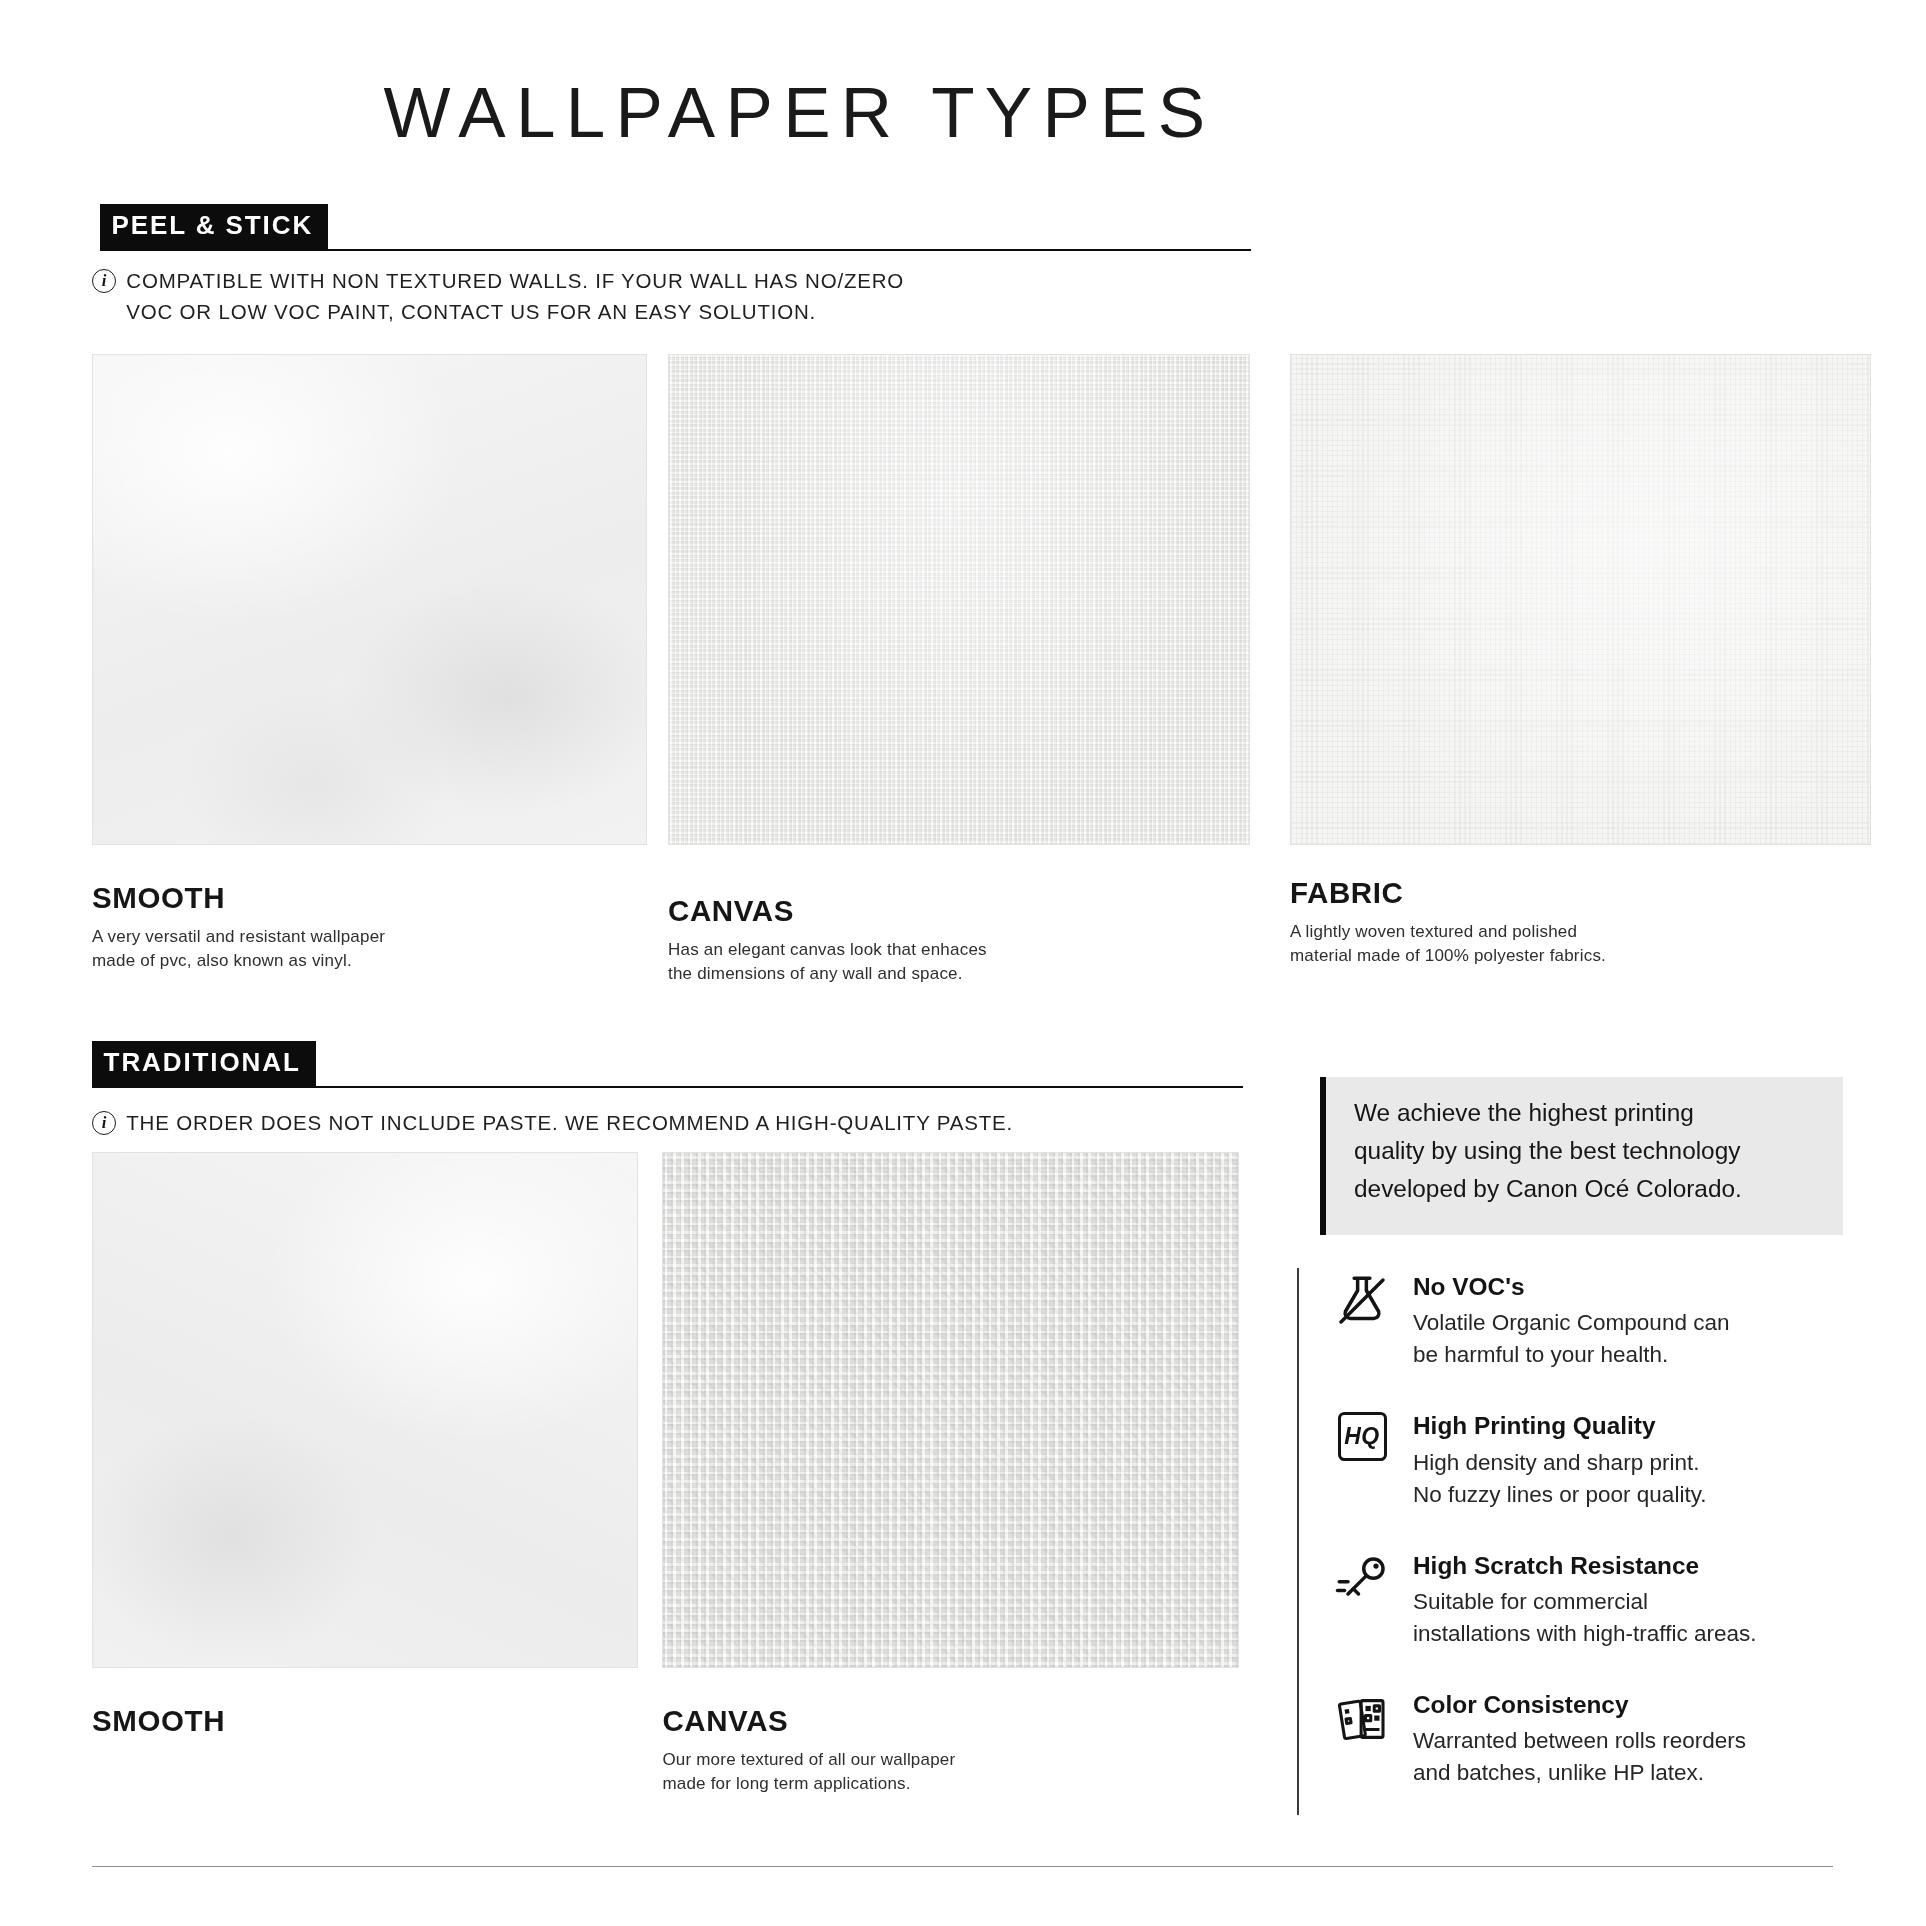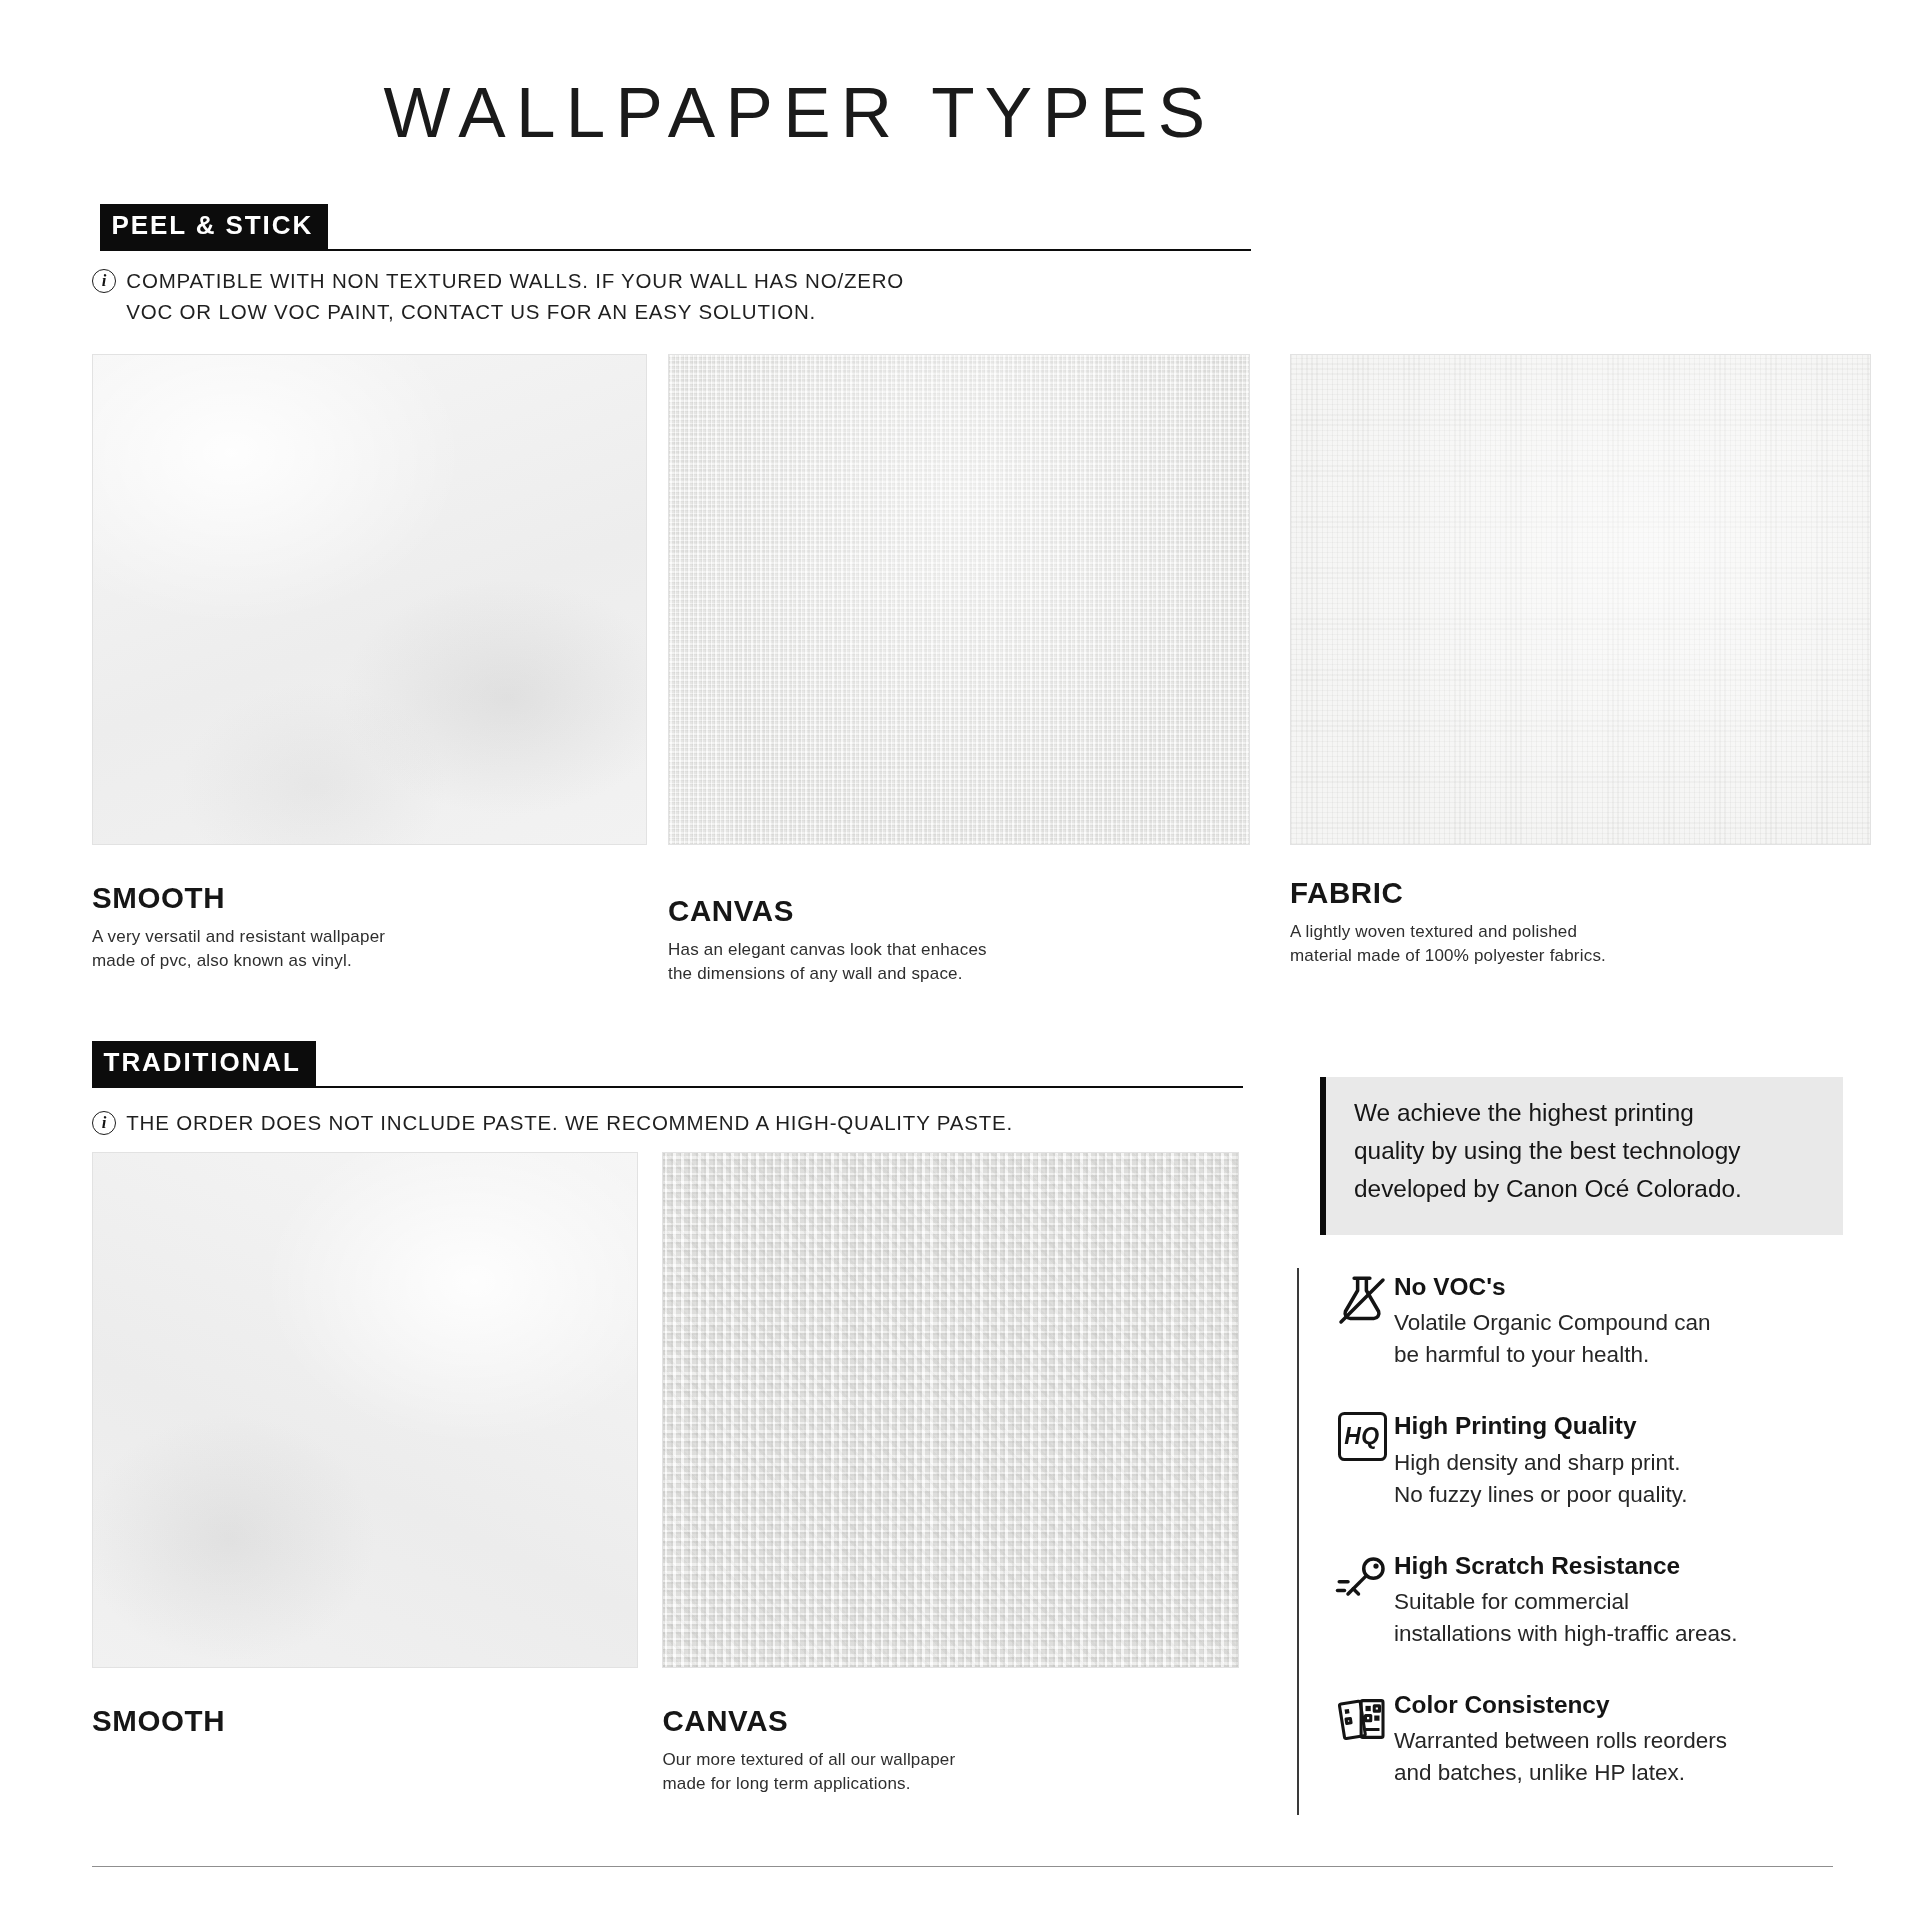--- a/index.html
+++ b/index.html
@@ -116,21 +116,21 @@
     margin: 0; font-size: 24.4px; line-height: 1.55; color: #161616; white-space: pre-line;
   }
 
   .features-rule {
     position: absolute; left: 1297px; top: 1268px; width: 1.9px; height: 547px; background: #3a3a3a;
   }
   .features {
     position: absolute; left: 1330px; top: 1273px; width: 539px;
     display: flex; flex-direction: column; gap: 41px;
   }
-  .feature { display: flex; }
+  .feature { display: flex; gap: 19px; }
   .feature-icon {
     flex: 0 0 64px; height: 64px;
     display: flex; align-items: flex-start; justify-content: center;
   }
   .feature-text { flex: 1; }
   .feature-title { margin: 0 0 6.4px 0; font-size: 24.4px; font-weight: bold; color: #141414; }
   .feature-desc { margin: 0; font-size: 22.5px; line-height: 1.42; color: #262626; white-space: pre-line; }
 
   .hq-icon {
     width: 49px; height: 49px; border: 3.9px solid #141414; border-radius: 6.4px;

